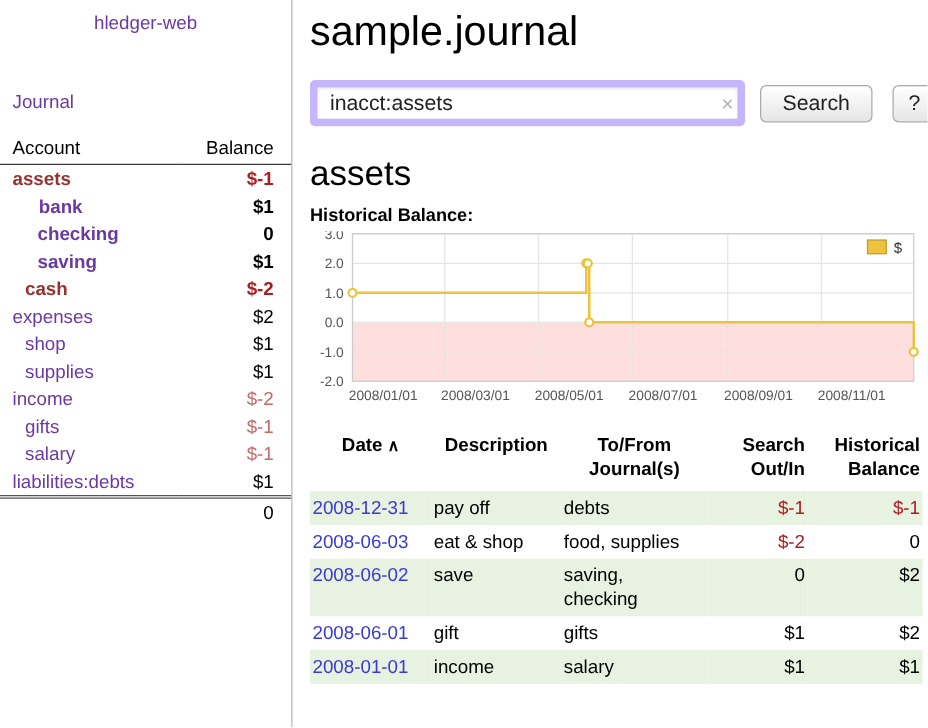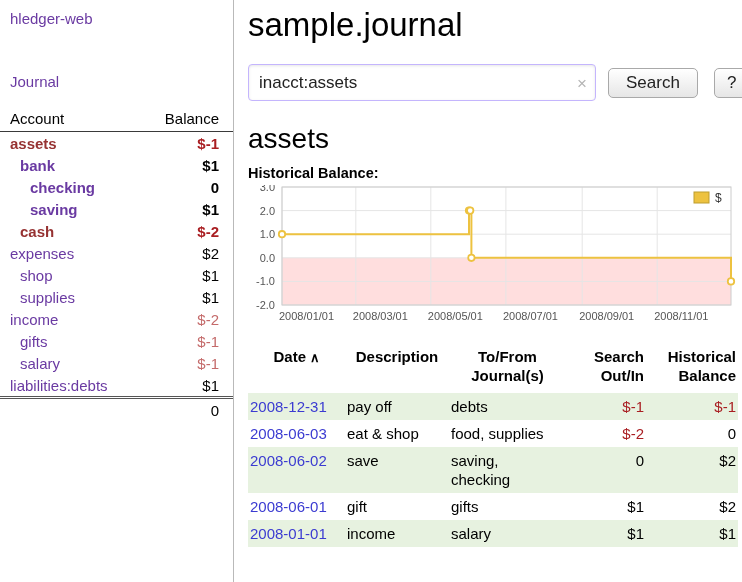--- a/index.html
+++ b/index.html
@@ -12,21 +12,21 @@
   }
   .app { display:flex; width:742px; height:582px; }
 
   
   .sidebar {
     width:234px; min-width:234px; height:582px;
     border-right:1px solid #b9b9b9;
     padding-top:8px;
   }
   .brand {
-    color:var(--purple,#6a3aa2); padding:2px 10px; font-size:15px; cursor:pointer;
+    color:var(--purple,#6a3aa2); padding:2px 10px; font-size:15px; cursor:pointer;text-align:center;
   }
   .nav-journal {
     color:var(--purple,#6a3aa2); padding:2px 10px; font-size:15px; margin-top:42px; cursor:pointer;
   }
   table.accounts {
     width:100%; border-collapse:collapse; margin-top:16px; font-size:15px;
   }
   table.accounts thead th {
     font-weight:normal; padding:2px 0 4px 0;
     border-bottom:1px solid #3a3a3a;
@@ -44,21 +44,21 @@
     border-top:3px double #555; padding-top:3px;
   }
   table.accounts tfoot td.bal { text-align:right; padding-right:14px; }
 
   
   .main { flex:1; padding:0 4px 0 14px; }
   h1.page-title { font-size:33px; font-weight:400; margin:6px 0 20px 0; letter-spacing:0; }
   .search-row { display:flex; align-items:center; gap:12px; margin:14px 0 6px 0; }
   .search-wrap { position:relative; width:348px; }
   .search-wrap input {
-    width:100%; height:37px; border:1px solid #c4b5fd; border-radius:4px;
+    width:100%; height:37px; border:6px solid #c4b5fd; border-radius:4px;
     font-size:17px; font-family:"Liberation Sans", sans-serif;
     padding:0 30px 0 10px; color:#222;
     box-shadow:inset 0 1px 3px rgba(0,0,0,.10);
     outline:none;
   }
   .clear-x {
     position:absolute; right:9px; top:50%; transform:translateY(-50%);
     color:#b5b5b5; font-size:17px; line-height:1; cursor:pointer;
   }
   .btn {
@@ -108,21 +108,21 @@
           <th class="acct-h">Account</th>
           <th class="bal-h">Balance</th>
         </tr>
       </thead>
       <tbody id="accounts-body">
           <tr class="strong">
             <td style="padding-left: 10px;"><span class="acct-link visited">assets</span></td>
             <td class="bal neg">$-1</td>
           </tr>
           <tr class="strong">
-            <td style="padding-left: 20px;"><span class="acct-link">bank</span></td>
+            <td style="padding-left: 31px;"><span class="acct-link">bank</span></td>
             <td class="bal">$1</td>
           </tr>
           <tr class="strong">
             <td style="padding-left: 30px;"><span class="acct-link">checking</span></td>
             <td class="bal">0</td>
           </tr>
           <tr class="strong">
             <td style="padding-left: 30px;"><span class="acct-link">saving</span></td>
             <td class="bal">$1</td>
           </tr>

